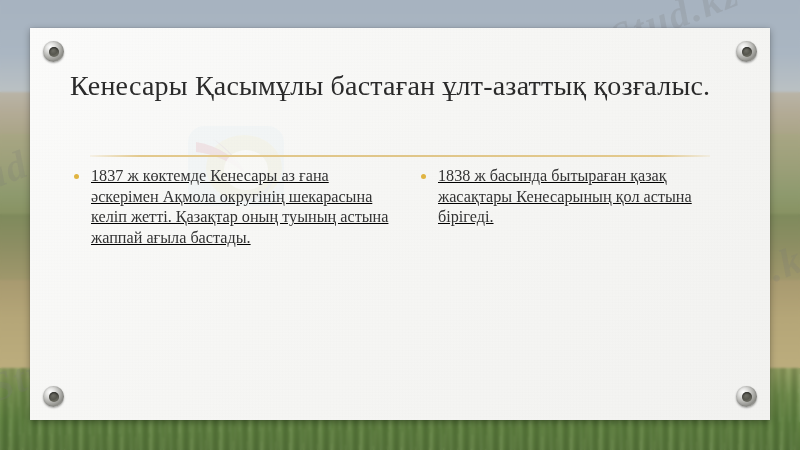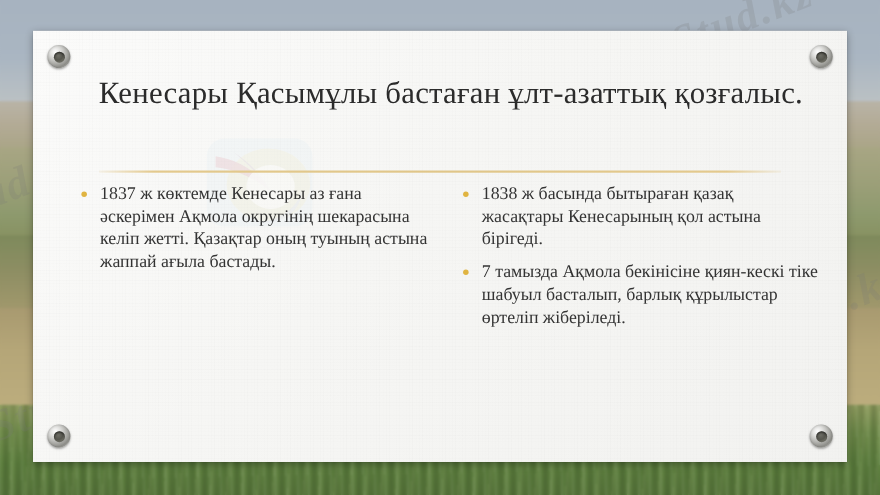--- a/index.html
+++ b/index.html
@@ -137,21 +137,21 @@
     width: 120px; height: 100px;
     pointer-events: none;
     opacity: 0.30;
   }
 
   
   .title {
     position: absolute;
     left: 40px; top: 38px;
     width: 660px;
-    text-align: right;
+    text-align: left;
     font-family: "Liberation Serif", serif;
     font-size: 28px;
     line-height: 1.42;
     color: #2b2b2b;
     letter-spacing: 0.2px;
   }
 
   
   .divider {
     position: absolute;
@@ -161,21 +161,21 @@
   }
 
   
   .columns {
     position: absolute;
     left: 38px; top: 138px;
     width: 676px;
     display: flex;
     gap: 18px;
   }
-  .col { width: 329px; }
+  .col { width: 329px; text-decoration: underline; }
 
   ul.bullets {
     list-style: none;
     margin: 0;
     padding: 0;
   }
   ul.bullets > li {
     position: relative;
     padding-left: 23px;
     margin-bottom: 9px;
@@ -240,19 +240,18 @@
 
       <div class="col">
         <ul class="bullets">
           <li>1837 ж көктемде Кенесары аз ғана әскерімен Ақмола округінің шекарасына келіп жетті. Қазақтар оның туының астына жаппай ағыла бастады.</li>
         </ul>
       </div>
 
       <div class="col">
         <ul class="bullets">
           <li>1838 ж басында бытыраған қазақ жасақтары Кенесарының қол астына бірігеді.</li>
-          <li>7 тамызда Ақмола бекінісіне қиян-кескі тіке шабуыл басталып, барлық құрылыстар өртеліп жіберіледі.</li>
         </ul>
       </div>
 
     </div>
   </div>
 </div>
 
 </body></html>

